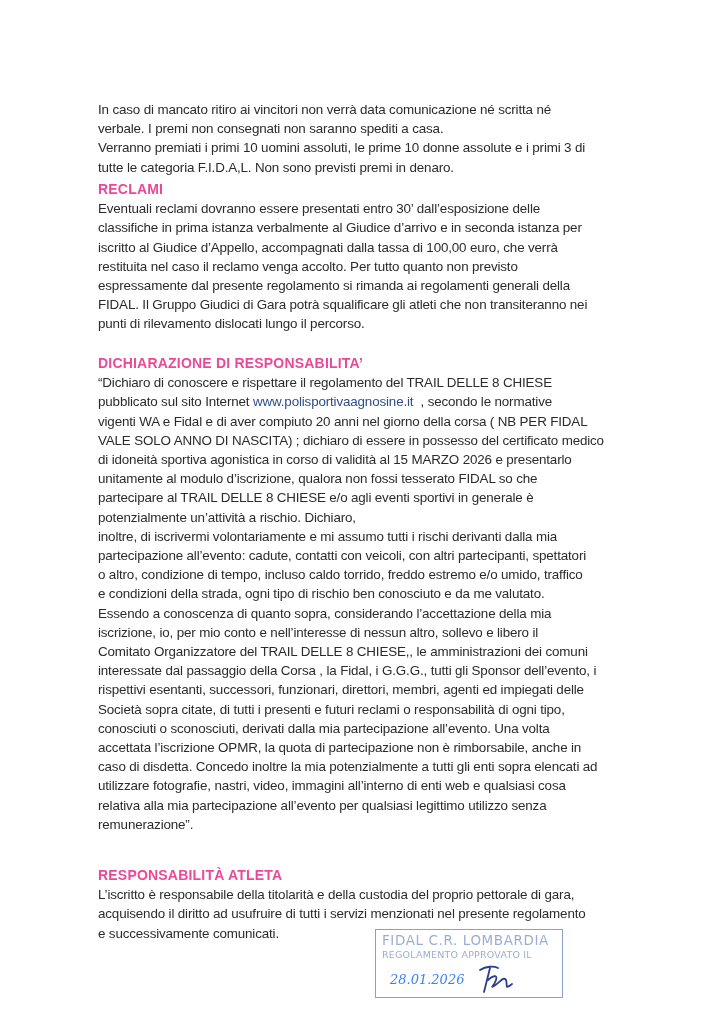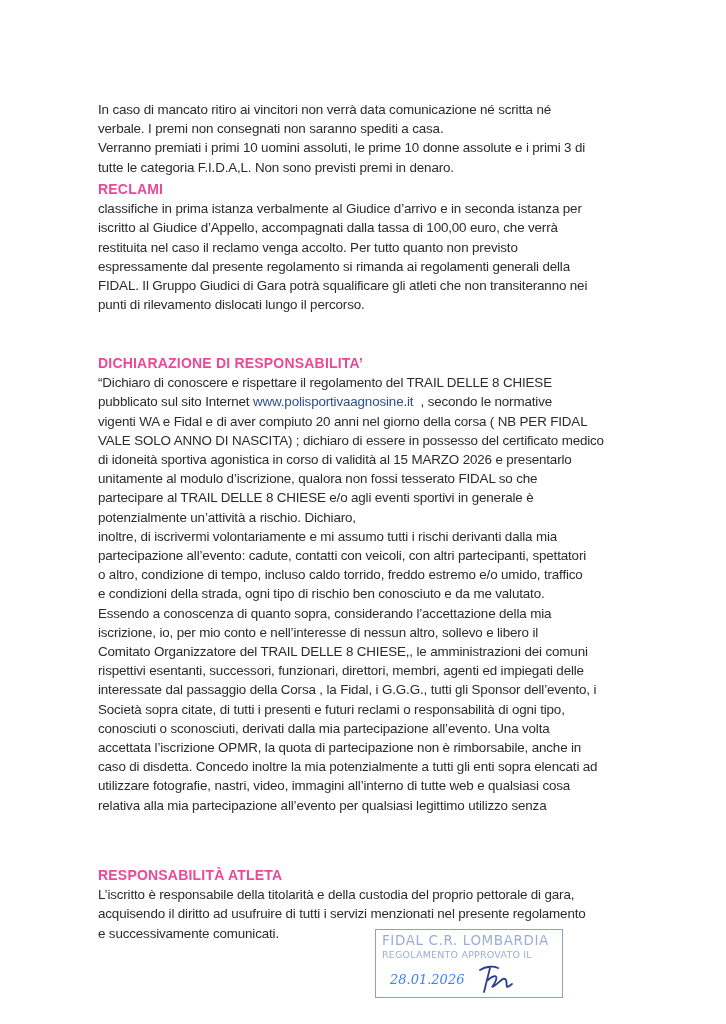--- a/index.html
+++ b/index.html
@@ -25,20 +25,21 @@
 
   <div class="block" style="top:96px;">
     <p>In caso di mancato ritiro ai vincitori non verrà data comunicazione né scritta né</p>
     <p>verbale. I premi non consegnati non saranno spediti a casa.</p>
     <p>Verranno premiati i primi 10 uomini assoluti, le prime 10 donne assolute e i primi 3 di</p>
     <p>tutte le categoria F.I.D.A,L. Non sono previsti premi in denaro.</p>
   </div>
 
   <div class="block" style="top:176px;">
     <p class="heading">RECLAMI</p>
+    <p>Eventuali reclami dovranno essere presentati entro 30’ dall’esposizione delle</p>
     <p>classifiche in prima istanza verbalmente al Giudice d’arrivo e in seconda istanza per</p>
     <p>iscritto al Giudice d’Appello, accompagnati dalla tassa di 100,00 euro, che verrà</p>
     <p>restituita nel caso il reclamo venga accolto. Per tutto quanto non previsto</p>
     <p>espressamente dal presente regolamento si rimanda ai regolamenti generali della</p>
     <p>FIDAL. Il Gruppo Giudici di Gara potrà squalificare gli atleti che non transiteranno nei</p>
     <p>punti di rilevamento dislocati lungo il percorso.</p>
   </div>
 
   <div class="block" style="top:350px;">
     <p class="heading">DICHIARAZIONE DI RESPONSABILITA’</p>
@@ -50,28 +51,29 @@
     <p>unitamente al modulo d’iscrizione, qualora non fossi tesserato FIDAL so che</p>
     <p>partecipare al TRAIL DELLE 8 CHIESE e/o agli eventi sportivi in generale è</p>
     <p>potenzialmente un’attività a rischio. Dichiaro,</p>
     <p>inoltre, di iscrivermi volontariamente e mi assumo tutti i rischi derivanti dalla mia</p>
     <p>partecipazione all’evento: cadute, contatti con veicoli, con altri partecipanti, spettatori</p>
     <p>o altro, condizione di tempo, incluso caldo torrido, freddo estremo e/o umido, traffico</p>
     <p>e condizioni della strada, ogni tipo di rischio ben conosciuto e da me valutato.</p>
     <p>Essendo a conoscenza di quanto sopra, considerando l’accettazione della mia</p>
     <p>iscrizione, io, per mio conto e nell’interesse di nessun altro, sollevo e libero il</p>
     <p>Comitato Organizzatore del TRAIL DELLE 8 CHIESE,, le amministrazioni dei comuni</p>
+    <p>interessate dal passaggio della Corsa , la Fidal, i G.G.G., tutti gli Sponsor dell’evento, i</p>
     <p>rispettivi esentanti, successori, funzionari, direttori, membri, agenti ed impiegati delle</p>
-    <p>interessate dal passaggio della Corsa , la Fidal, i G.G.G., tutti gli Sponsor dell’evento, i</p>
     <p>Società sopra citate, di tutti i presenti e futuri reclami o responsabilità di ogni tipo,</p>
     <p>conosciuti o sconosciuti, derivati dalla mia partecipazione all’evento. Una volta</p>
     <p>accettata l’iscrizione OPMR, la quota di partecipazione non è rimborsabile, anche in</p>
     <p>caso di disdetta. Concedo inoltre la mia potenzialmente a tutti gli enti sopra elencati ad</p>
-    <p>utilizzare fotografie, nastri, video, immagini all’interno di tutte web e qualsiasi cosa</p>
+    <p>utilizzare fotografie, nastri, video, immagini all’interno di enti web e qualsiasi cosa</p>
     <p>relativa alla mia partecipazione all’evento per qualsiasi legittimo utilizzo senza</p>
+    <p>remunerazione”.</p>
   </div>
 
   <div class="block" style="top:862px;">
     <p class="heading">RESPONSABILITÀ ATLETA</p>
     <p>L’iscritto è responsabile della titolarità e della custodia del proprio pettorale di gara,</p>
     <p>acquisendo il diritto ad usufruire di tutti i servizi menzionati nel presente regolamento</p>
     <p>e successivamente comunicati.</p>
   </div>
 
   <div class="stamp">

